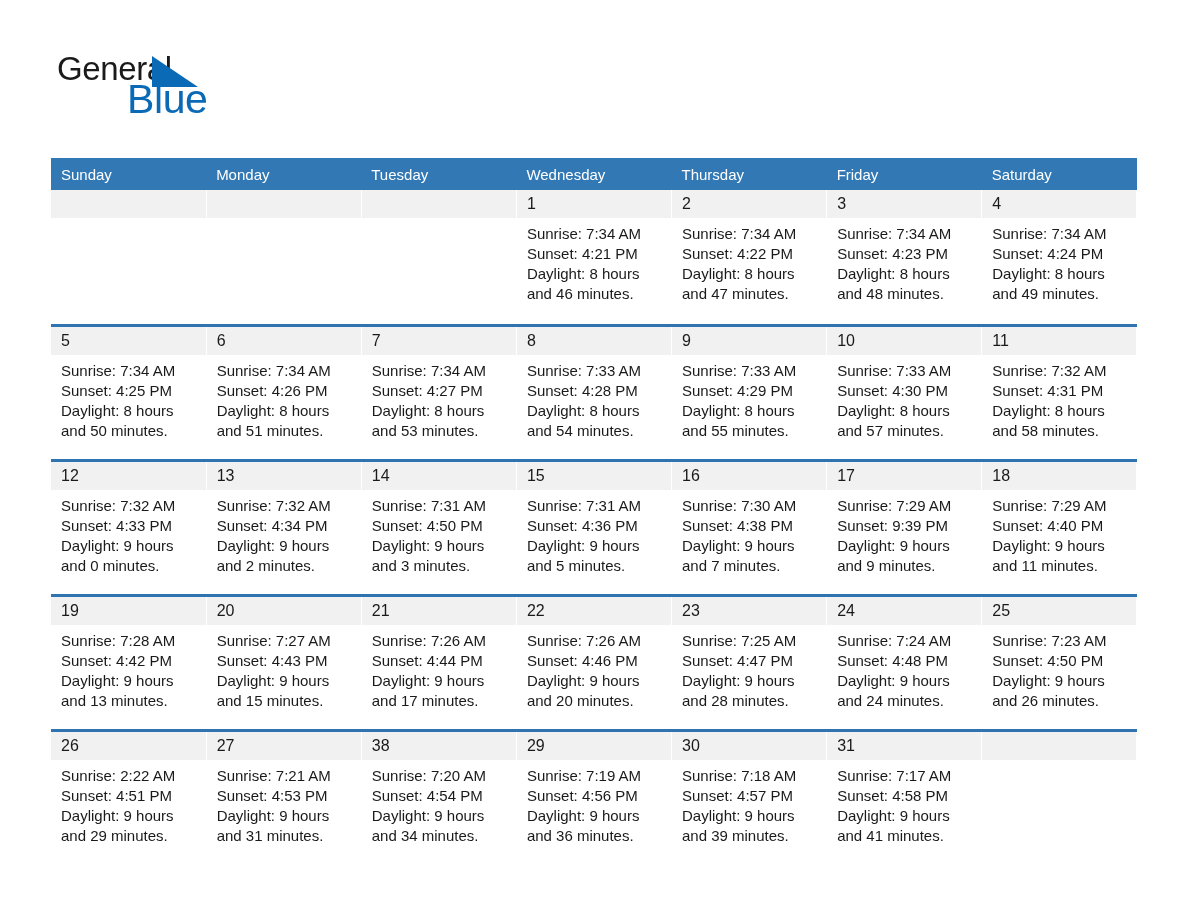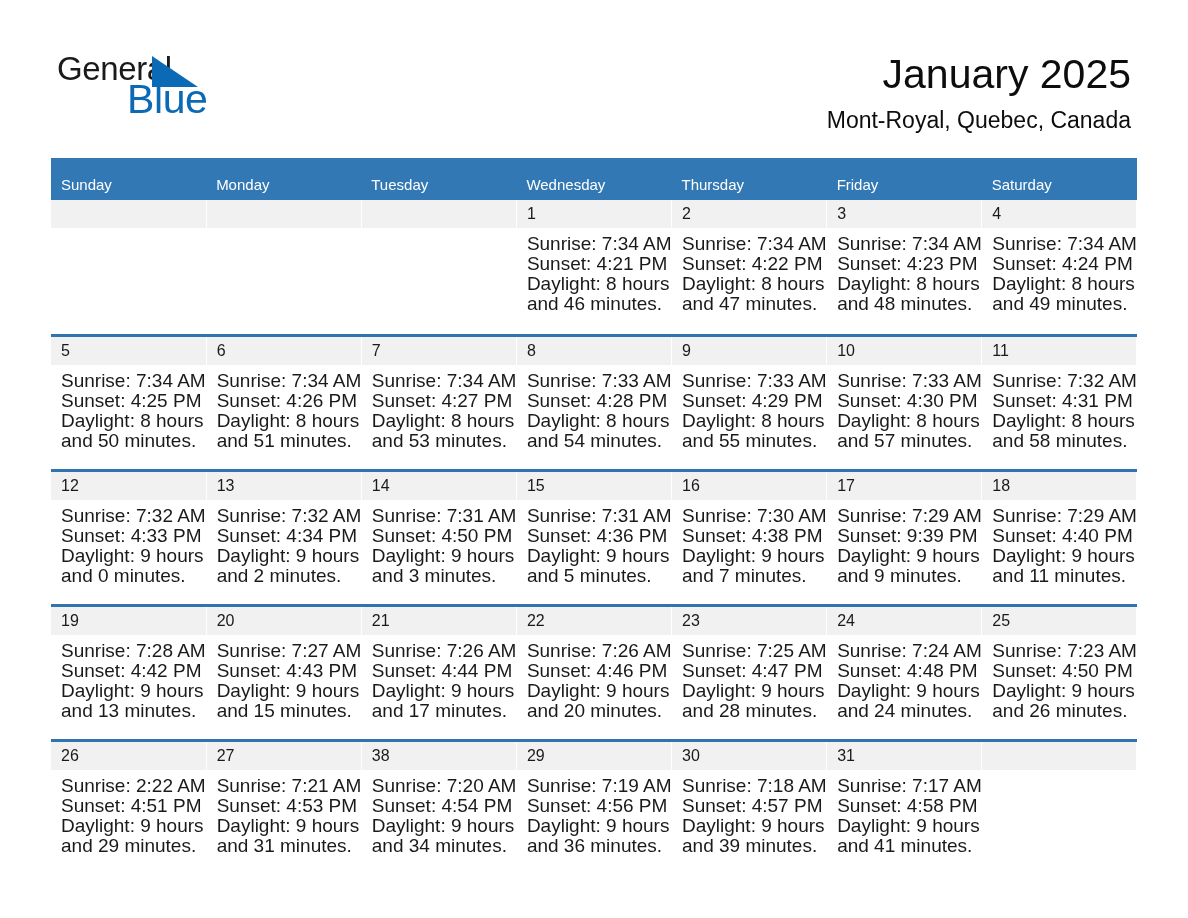--- a/index.html
+++ b/index.html
@@ -92,21 +92,21 @@
     width: 1086px;
     border-collapse: collapse;
     table-layout: fixed;
   }
   .calendar th {
     background: #3178b4;
     color: #ffffff;
     font-size: 15px;
     font-weight: normal;
     text-align: left;
-    padding: 18px 0 7px 10px;
+    padding: 8px 0 7px 10px;
     height: 30px;
     border: none;
   }
   .calendar col { width: 155.14px; }
 
   .week-row td {
     vertical-align: top;
     padding: 0;
     border-top: 3px solid #2f74b0;
     border-right: 1px solid #ffffff;
@@ -127,21 +127,21 @@
     padding: 5px 0 5px 10px;
     height: 28px;
     line-height: 18px;
   }
   .empty-cell .daynum {
     background: #f1f1f1;
     color: transparent;
   }
   .details {
     padding: 6px 8px 0 10px;
-    font-size: 19px;
+    font-size: 15px;
     line-height: 20px;
     color: #1a1a1a;
   }
   .details div { white-space: nowrap; }
 </style>
 </head>
 <body>
 
 <div class="page">
 
@@ -150,24 +150,20 @@
     <div class="logo">
       <span class="logo-general">General</span>
       <span class="logo-triangle">
         <svg width="46" height="31" viewBox="0 0 46 31" xmlns="http://www.w3.org/2000/svg">
           <polygon points="0,0 46,31 0,31" fill="#0a6ab5"></polygon>
         </svg>
       </span>
       <span class="logo-blue">Blue</span>
     </div>
 
-    <div class="title-block">
-      <h1 class="cal-title">January 2025</h1>
-      <div class="cal-location">Mont-Royal, Quebec, Canada</div>
-    </div>
 
   </div>
 
   <table class="calendar">
     <colgroup>
       <col>
         <col>
         <col>
         <col>
         <col>

